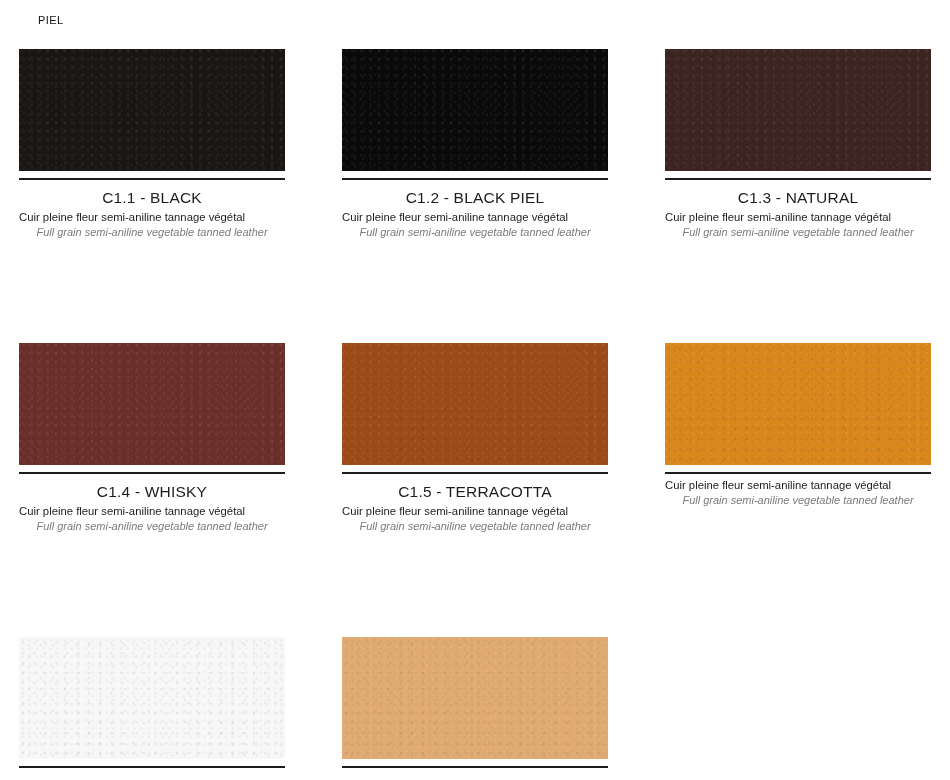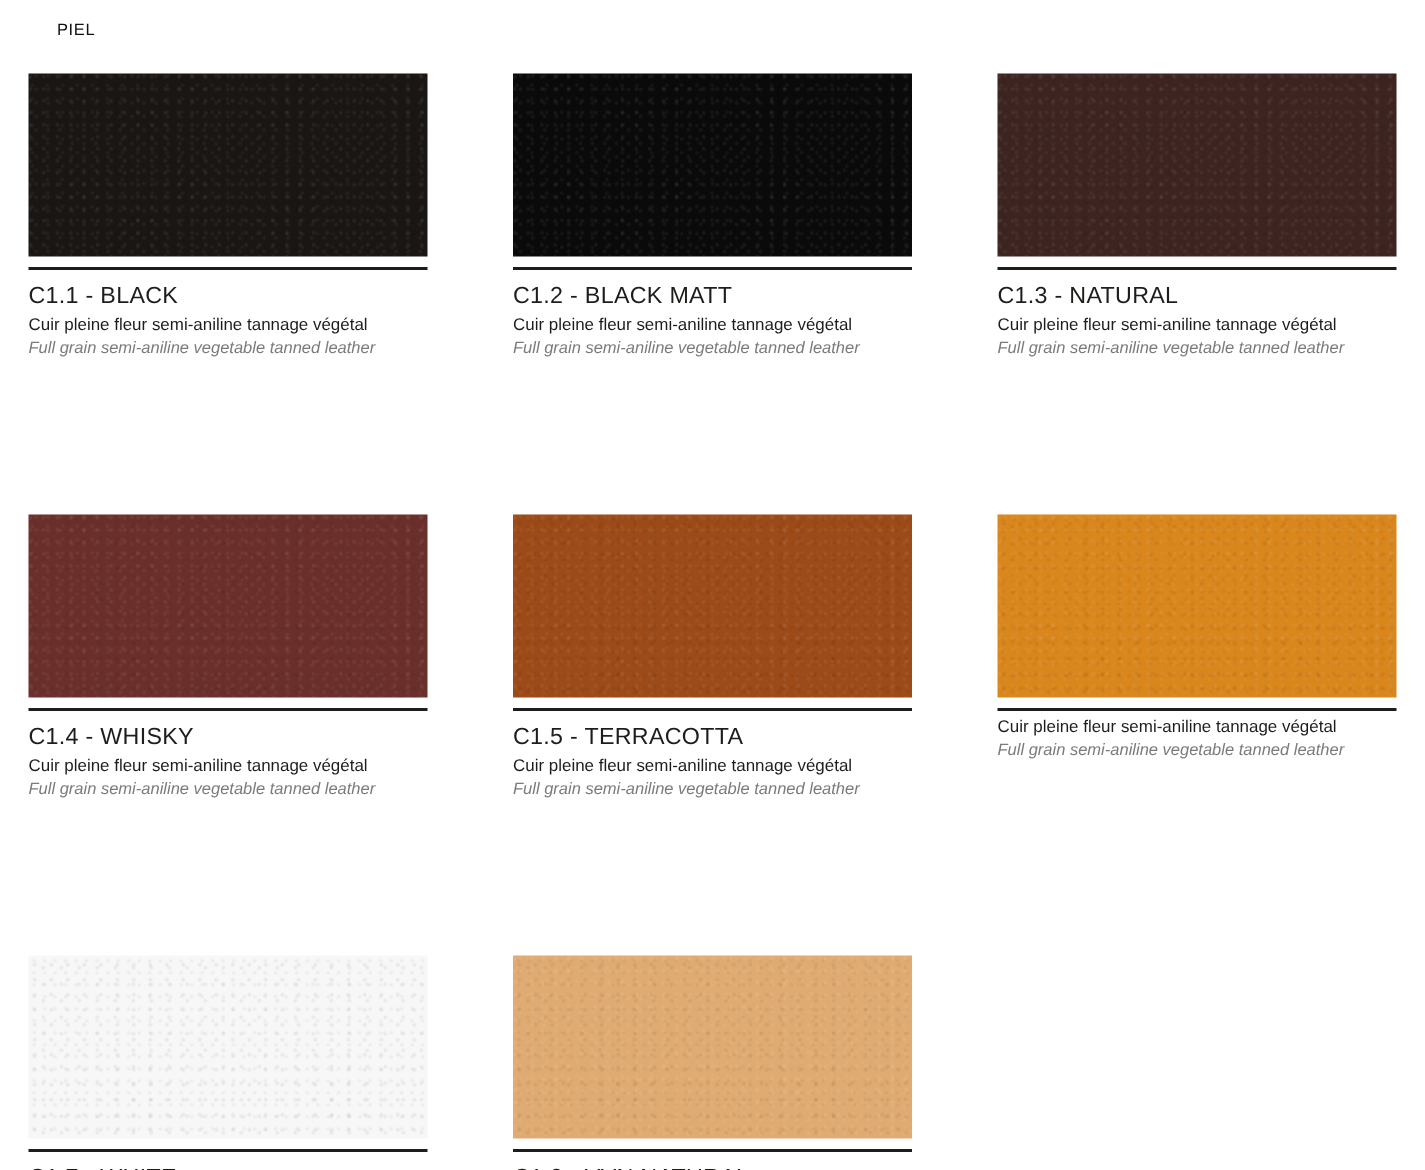--- a/index.html
+++ b/index.html
@@ -72,56 +72,58 @@
   }
 
   .swatch-title {
     margin-top: 9px;
     font-size: 15.5px;
     font-weight: 400;
     letter-spacing: 0.2px;
     color: #1d1d1b;
     line-height: 1.1;
     white-space: nowrap;
+    text-align: center;
   }
 
   .swatch-desc-fr {
     margin-top: 4px;
     font-size: 11.3px;
     color: #1d1d1b;
     line-height: 1.25;
     white-space: nowrap;
   }
 
   .swatch-desc-en {
     margin-top: 2px;
     font-size: 11px;
     font-style: italic;
     color: #7b7b7b;
     line-height: 1.25;
     white-space: nowrap;
+    text-align: center;
   }
 </style>
 </head>
 <body>
 
 <div id="page-title">PIEL</div>
 
 <div id="swatch-grid">
     <div class="swatch-card">
       <div class="swatch-chip" style="background: rgb(26, 22, 20);"></div>
       <div class="swatch-rule" style="background: rgb(29, 29, 27);"></div>
       <div class="swatch-title">C1.1 - BLACK</div>
       <div class="swatch-desc-fr">Cuir pleine fleur semi-aniline tannage végétal</div>
       <div class="swatch-desc-en">Full grain semi-aniline vegetable tanned leather</div>
     </div>
     <div class="swatch-card">
       <div class="swatch-chip" style="background: rgb(10, 10, 10);"></div>
       <div class="swatch-rule" style="background: rgb(29, 29, 27);"></div>
-      <div class="swatch-title">C1.2 - BLACK MATT</div>
+      <div class="swatch-title">C1.2 - BLACK PIEL</div>
       <div class="swatch-desc-fr">Cuir pleine fleur semi-aniline tannage végétal</div>
       <div class="swatch-desc-en">Full grain semi-aniline vegetable tanned leather</div>
     </div>
     <div class="swatch-card">
       <div class="swatch-chip" style="background: rgb(61, 36, 32);"></div>
       <div class="swatch-rule" style="background: rgb(29, 29, 27);"></div>
       <div class="swatch-title">C1.3 - NATURAL</div>
       <div class="swatch-desc-fr">Cuir pleine fleur semi-aniline tannage végétal</div>
       <div class="swatch-desc-en">Full grain semi-aniline vegetable tanned leather</div>
     </div>

